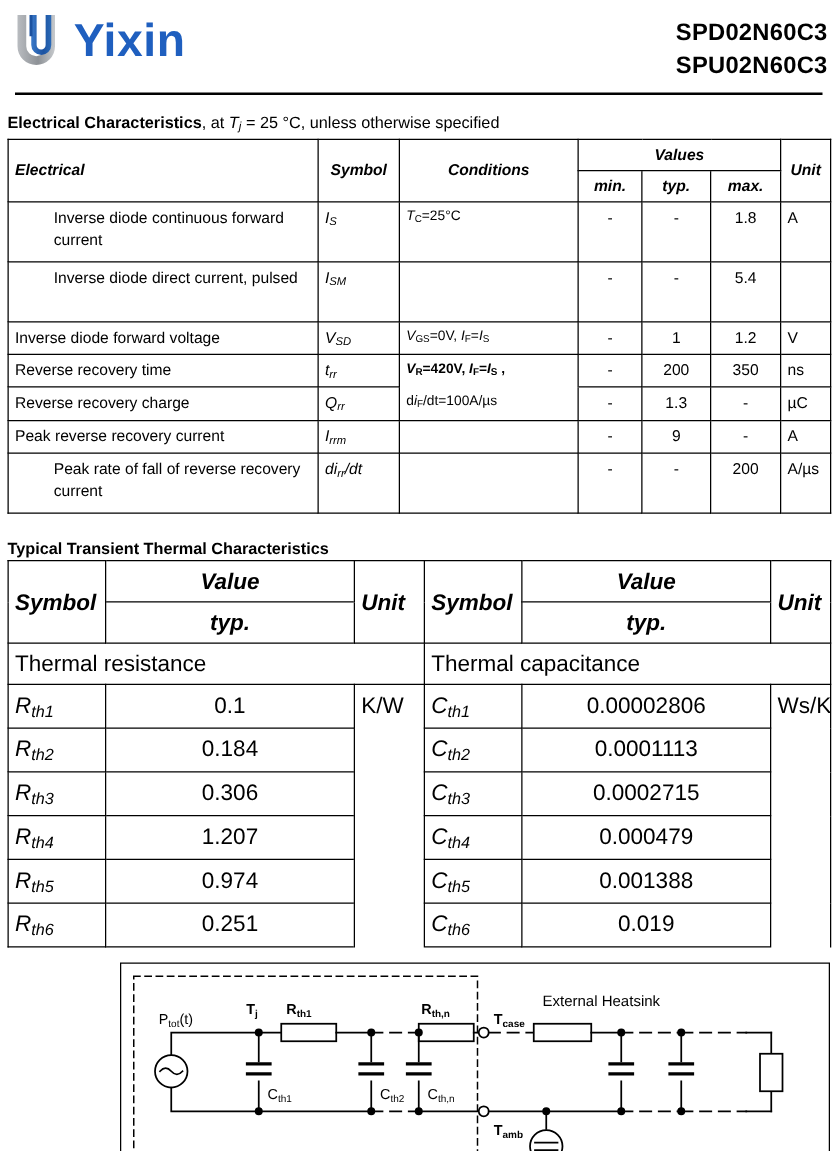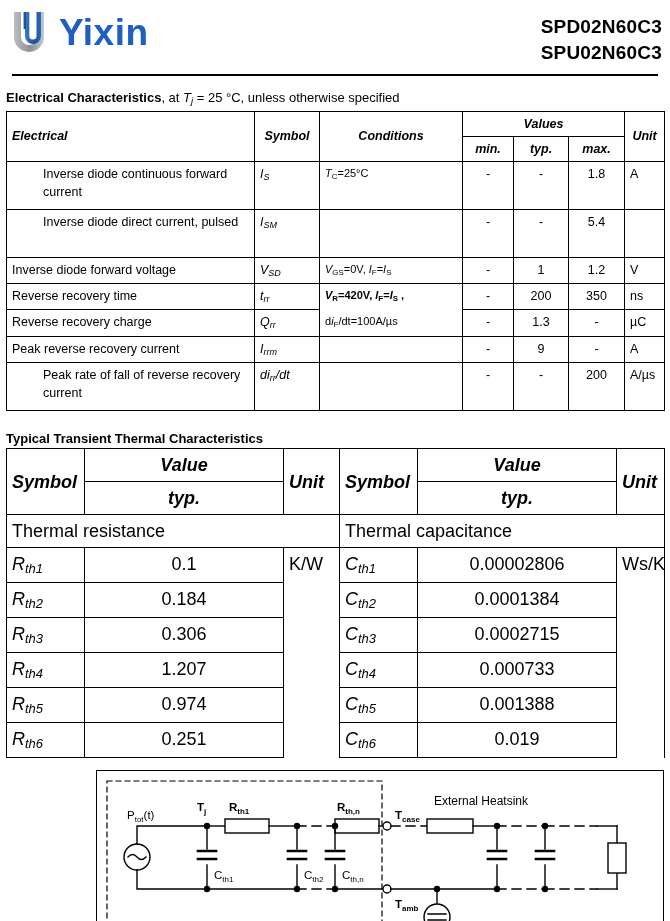--- a/index.html
+++ b/index.html
@@ -236,33 +236,33 @@
         <td class="valc">0.1</td>
         <td rowspan="6" class="nb-b">K/W</td>
         <td><i><span>C</span><sub>th1</sub></i></td>
         <td class="valc">0.00002806</td>
         <td rowspan="6" class="nb-b">Ws/K</td>
       </tr>
       <tr>
         <td><i><span>R</span><sub>th2</sub></i></td>
         <td class="valc">0.184</td>
         <td><i><span>C</span><sub>th2</sub></i></td>
-        <td class="valc">0.0001384</td>
+        <td class="valc">0.0001113</td>
       </tr>
       <tr>
         <td><i><span>R</span><sub>th3</sub></i></td>
         <td class="valc">0.306</td>
         <td><i><span>C</span><sub>th3</sub></i></td>
         <td class="valc">0.0002715</td>
       </tr>
       <tr>
         <td><i><span>R</span><sub>th4</sub></i></td>
         <td class="valc">1.207</td>
         <td><i><span>C</span><sub>th4</sub></i></td>
-        <td class="valc">0.000733</td>
+        <td class="valc">0.000479</td>
       </tr>
       <tr>
         <td><i><span>R</span><sub>th5</sub></i></td>
         <td class="valc">0.974</td>
         <td><i><span>C</span><sub>th5</sub></i></td>
         <td class="valc">0.001388</td>
       </tr>
       <tr>
         <td><i><span>R</span><sub>th6</sub></i></td>
         <td class="valc">0.251</td>

